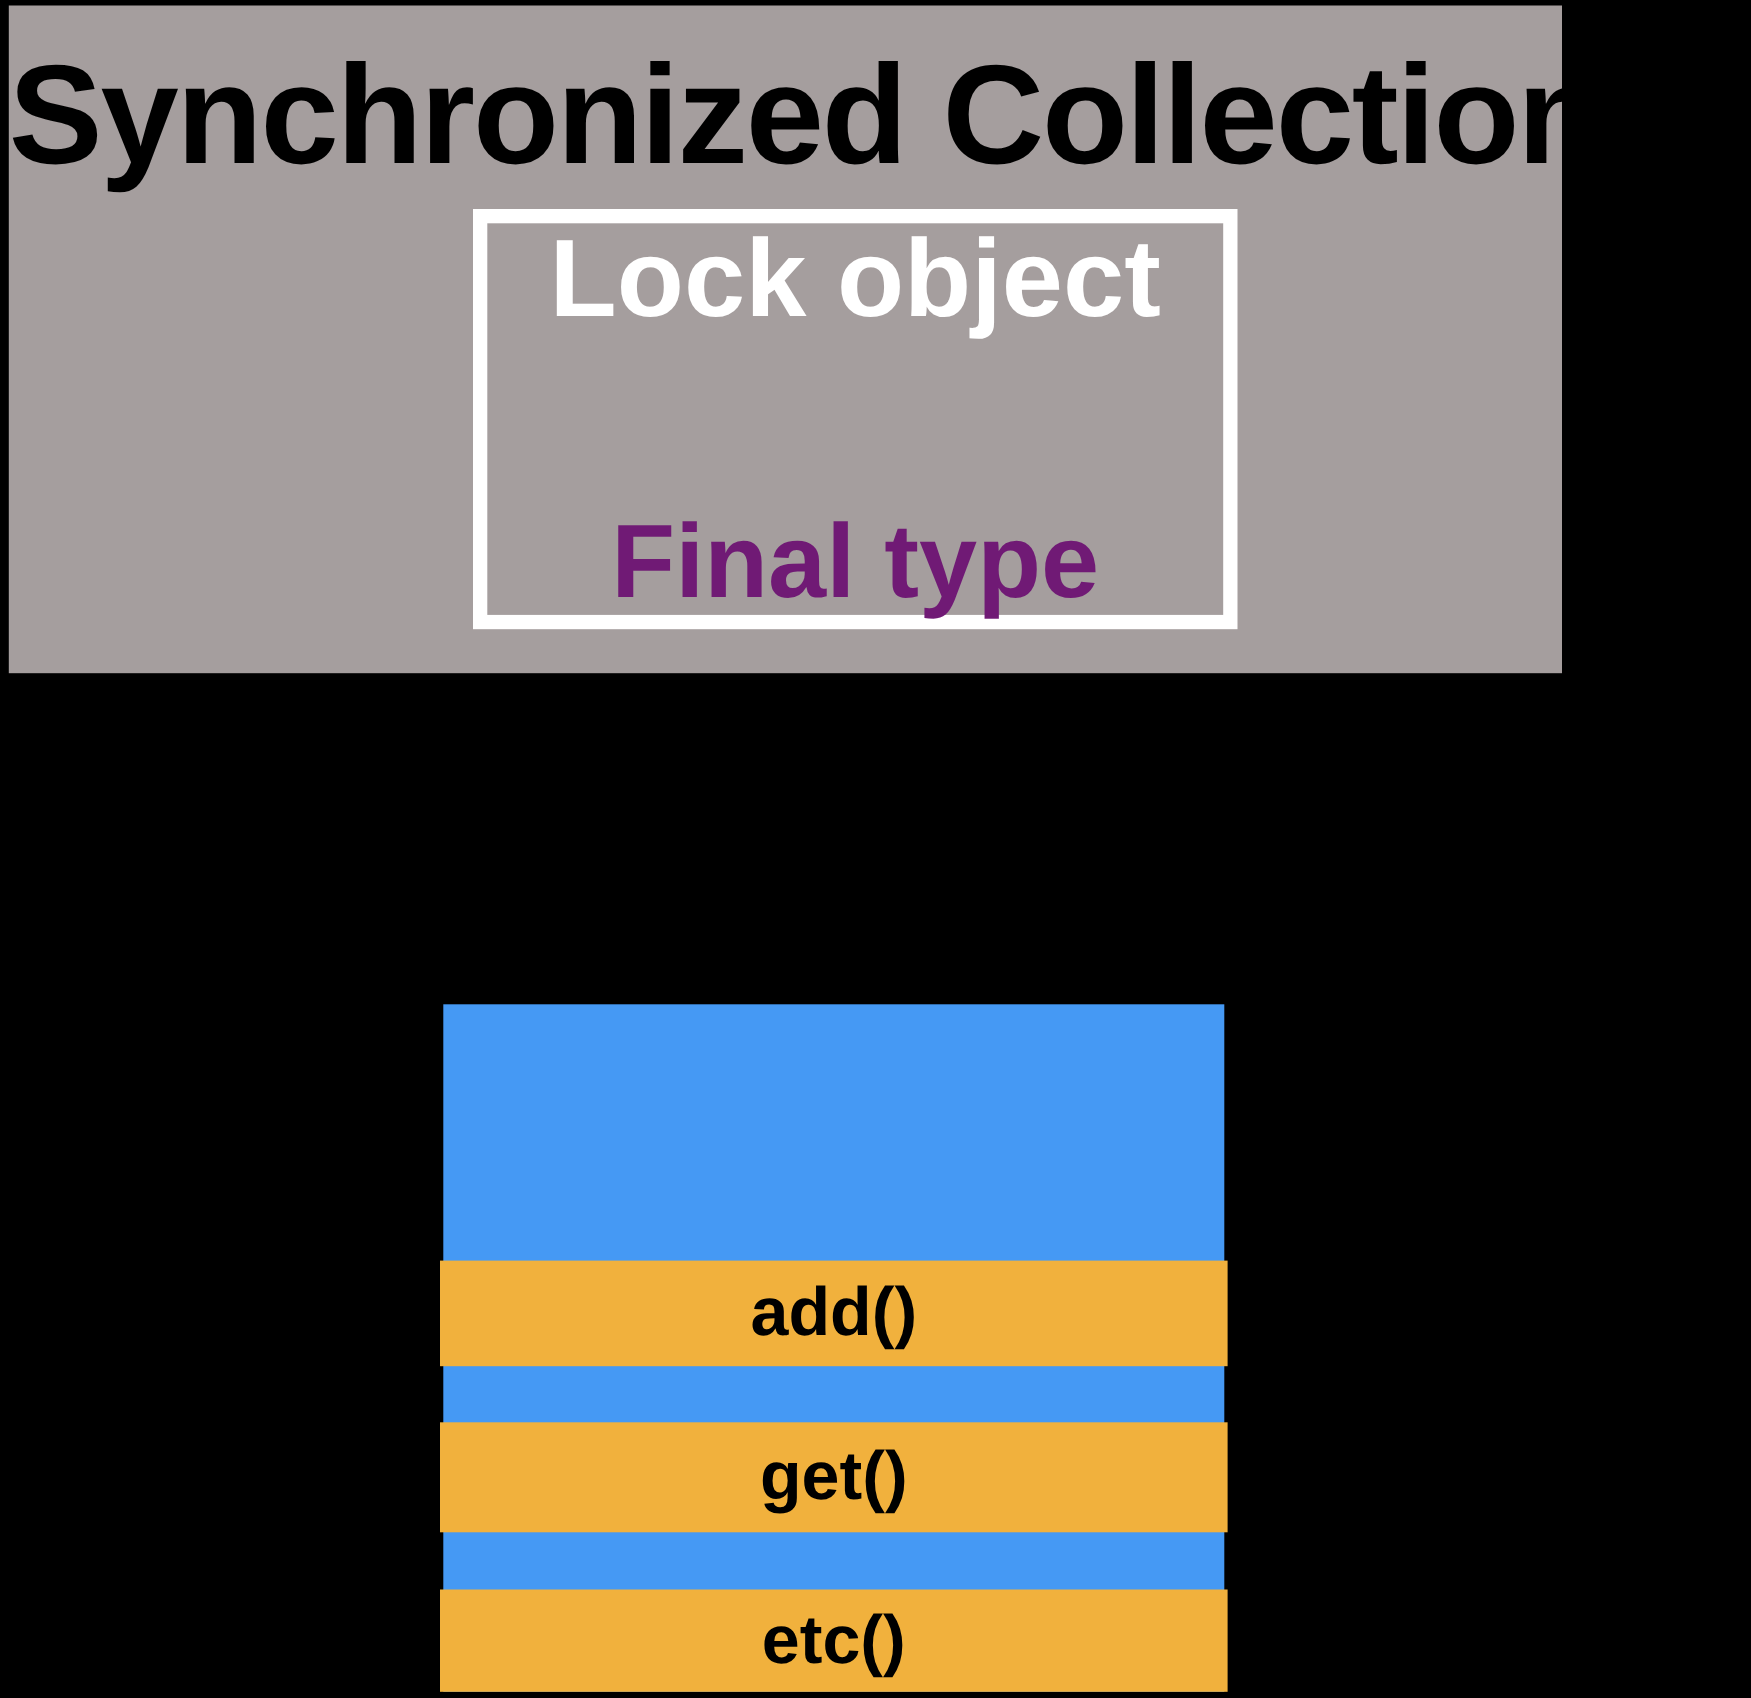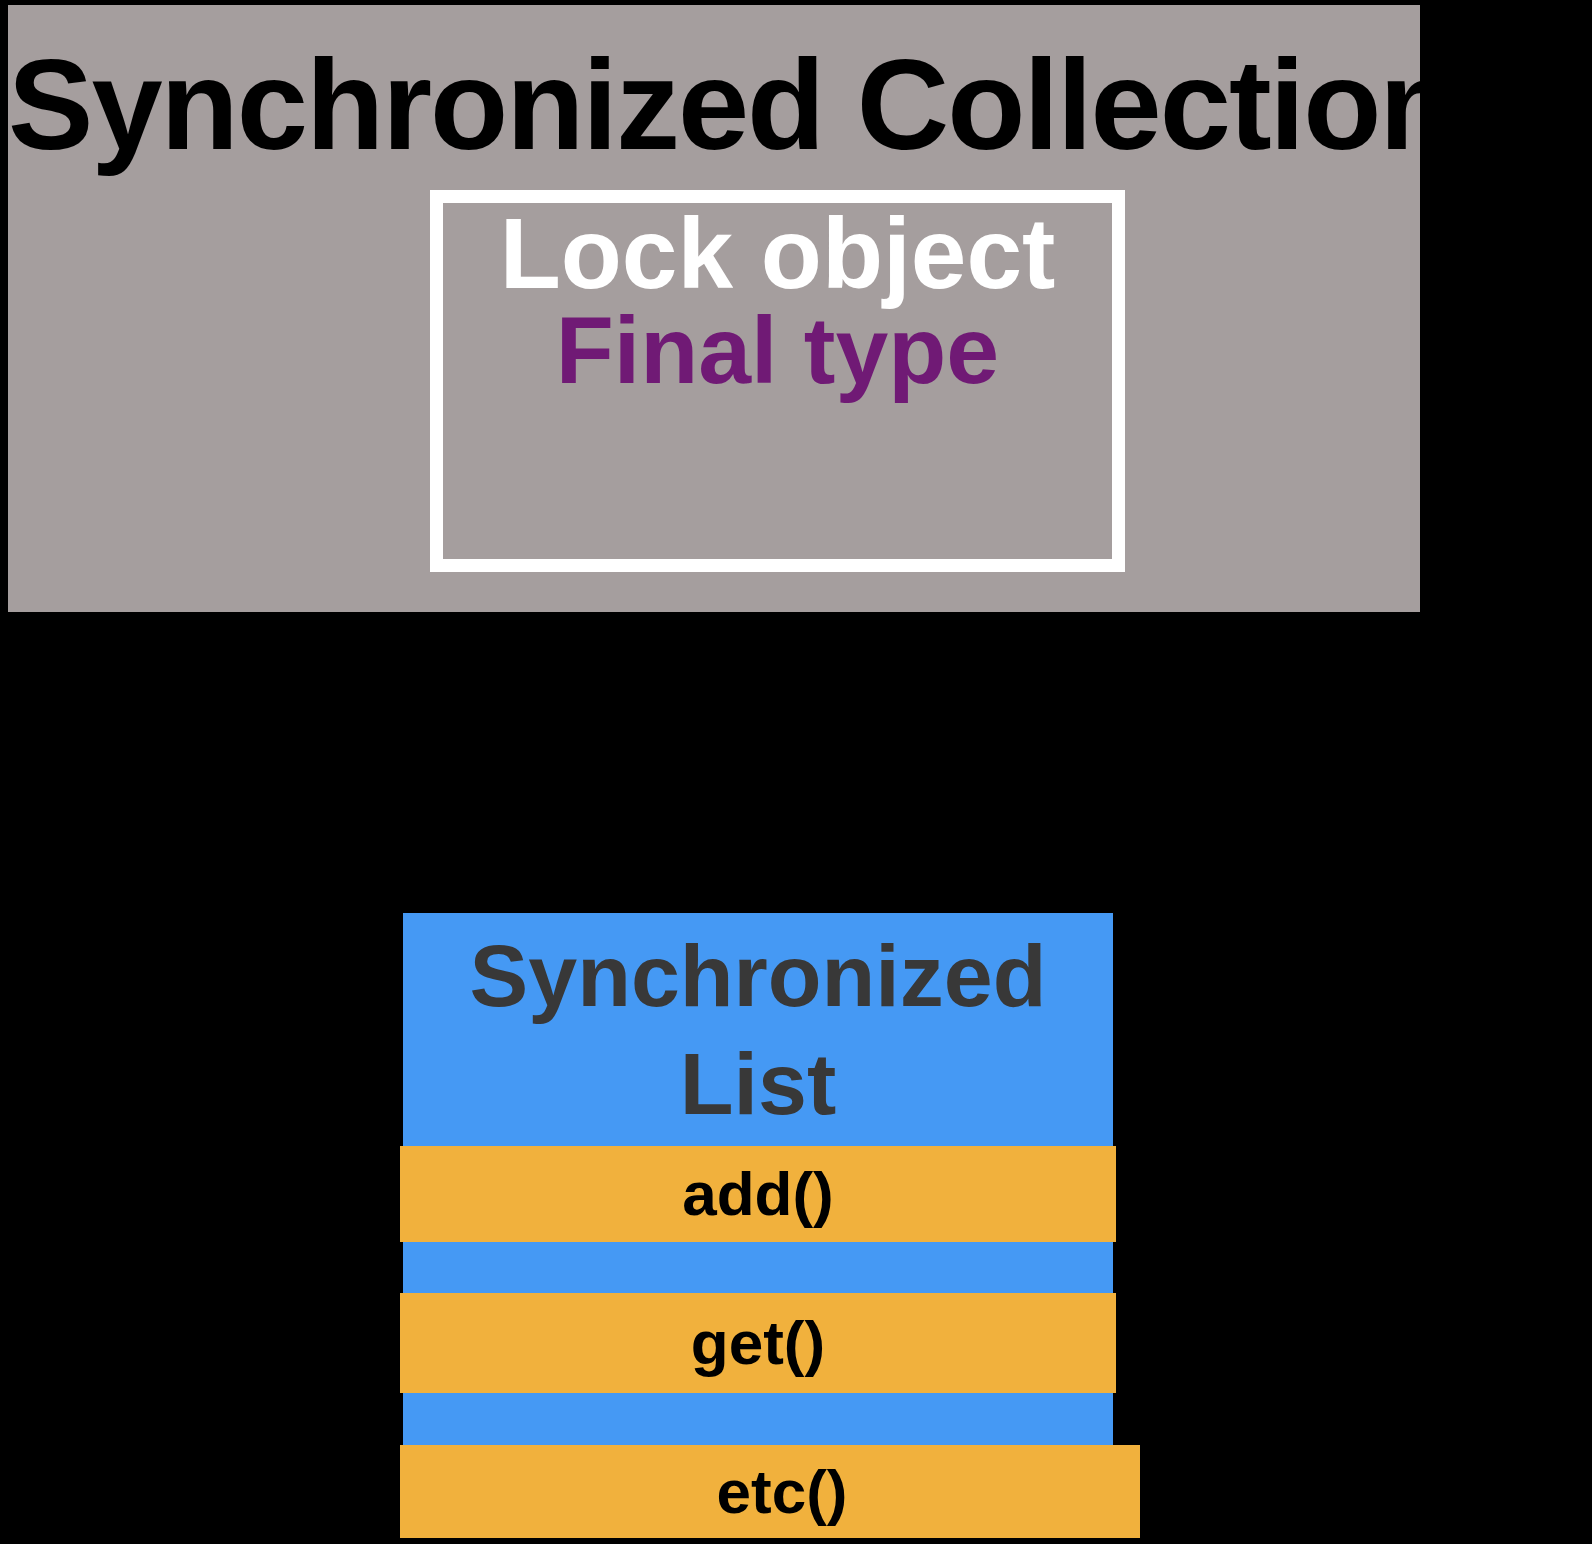--- a/index.html
+++ b/index.html
@@ -40,21 +40,21 @@
   .lock-box {
     position: absolute;
     left: 422px;  
     top: 185px;   
     width: 695px;
     height: 382px;
     border: 13px solid #ffffff;
     box-sizing: border-box;
     display: flex;
     flex-direction: column;
-    justify-content: flex-start;
+    justify-content: space-between;
     align-items: center;
   }
   .lock-line-1 {
     color: #ffffff;
     font-size: 100px;
     line-height: 1;
     white-space: nowrap;
   }
   .lock-line-2 {
     color: #701a75;
@@ -93,35 +93,34 @@
     background: #f1b13d;
     display: flex;
     align-items: center;
     justify-content: center;
     color: #000000;
     font-size: 62px;
     line-height: 1;
   }
   .method-add { top: 233px; height: 96px; }
   .method-get { top: 380px; height: 100px; }
-  .method-etc { top: 532px; height: 93px; padding-left: 24px; }
+  .method-etc { top: 532px; height: 93px; }
 </style>
 </head>
 <body>
 
 <div class="gray-panel">
   <div class="main-title">Synchronized Collection</div>
 
   <div class="lock-box">
     <div class="lock-line-1">Lock object</div>
     <div class="lock-line-2">Final type</div>
   </div>
 </div>
 
 <div class="list-box">
-  <div class="list-header">Synchronized List</div>
 
   <div class="method-bar method-get">get()</div>
 
   <div class="method-bar method-add">add()</div>
 
   <div class="method-bar method-etc">etc()</div>
 </div>
 
 </body></html>

